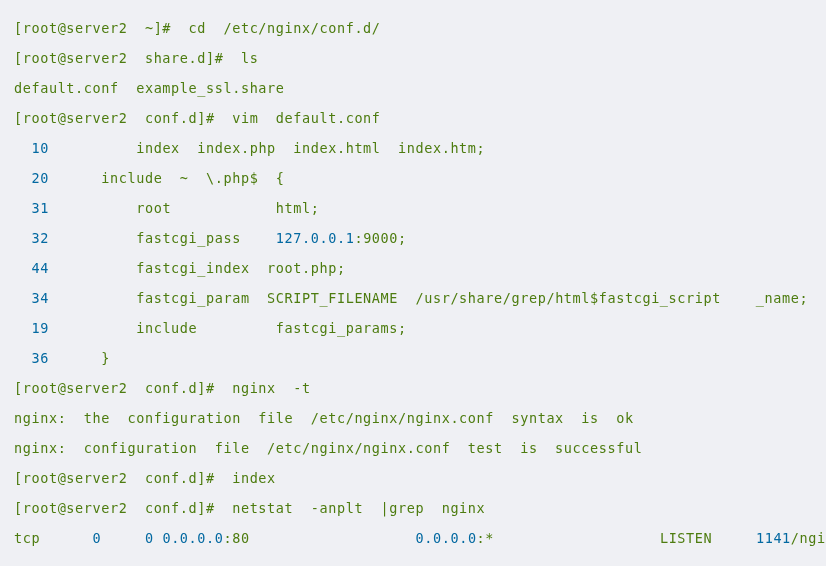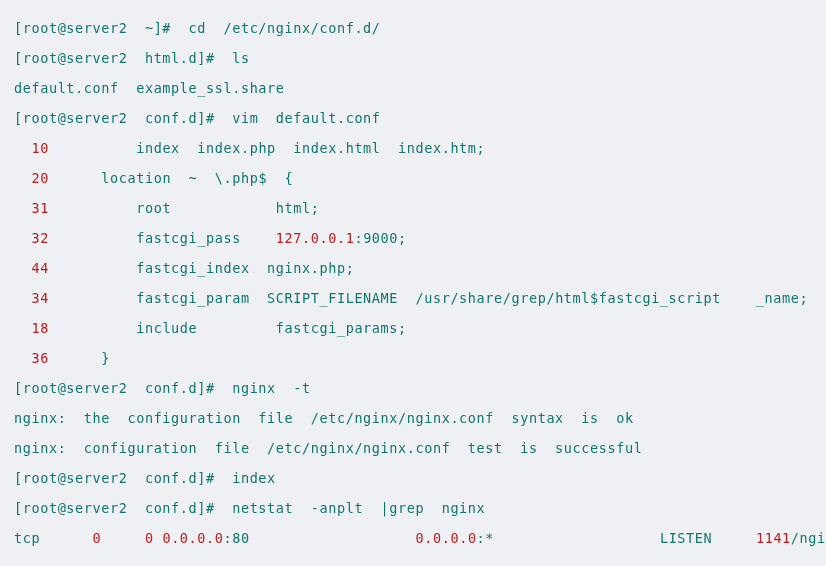--- a/index.html
+++ b/index.html
@@ -27,40 +27,40 @@
     left: 0;
     width: 826px;
     height: 30px;
     line-height: 30px;
     font-size: 13.5px;
     white-space: pre;
     letter-spacing: 0.6px;
     color: #2f7f80;
   }
   .seg { white-space: pre; }
-  .teal   { color: #0f766e; }
-  .salmon { color: #b91c1c; }
+  .teal   { color: #4d7c0f; }
+  .salmon { color: #0369a1; }
   .pad-left { padding-left: 14px; }
 </style>
 </head>
 <body style="background: rgb(239, 240, 244);">
 
 <div id="terminal" style="background: rgb(239, 240, 244);">
   <div id="terminal-body">
       <div class="line pad-left" style="top: 13px;"><span class="seg teal">[root@server2  ~]#  cd  /etc/nginx/conf.d/</span></div>
-      <div class="line pad-left" style="top: 43px;"><span class="seg teal">[root@server2  html.d]#  ls</span></div>
+      <div class="line pad-left" style="top: 43px;"><span class="seg teal">[root@server2  share.d]#  ls</span></div>
       <div class="line pad-left" style="top: 73px;"><span class="seg teal">default.conf  example_ssl.share</span></div>
       <div class="line pad-left" style="top: 103px;"><span class="seg teal">[root@server2  conf.d]#  vim  default.conf</span></div>
       <div class="line pad-left" style="top: 133px;"><span class="seg salmon">  10</span><span class="seg teal">          index  index.php  index.html  index.htm;</span></div>
-      <div class="line pad-left" style="top: 163px;"><span class="seg salmon">  20</span><span class="seg teal">      location  ~  \.php$  {</span></div>
+      <div class="line pad-left" style="top: 163px;"><span class="seg salmon">  20</span><span class="seg teal">      include  ~  \.php$  {</span></div>
       <div class="line pad-left" style="top: 193px;"><span class="seg salmon">  31</span><span class="seg teal">          root            html;</span></div>
       <div class="line pad-left" style="top: 223px;"><span class="seg salmon">  32</span><span class="seg teal">          fastcgi_pass    </span><span class="seg salmon">127.0.0.1</span><span class="seg teal">:9000;</span></div>
-      <div class="line pad-left" style="top: 253px;"><span class="seg salmon">  44</span><span class="seg teal">          fastcgi_index  nginx.php;</span></div>
+      <div class="line pad-left" style="top: 253px;"><span class="seg salmon">  44</span><span class="seg teal">          fastcgi_index  root.php;</span></div>
       <div class="line pad-left" style="top: 283px;"><span class="seg salmon">  34</span><span class="seg teal">          fastcgi_param  SCRIPT_FILENAME  /usr/share/grep/html$fastcgi_script    _name;</span></div>
-      <div class="line pad-left" style="top: 313px;"><span class="seg salmon">  18</span><span class="seg teal">          include         fastcgi_params;</span></div>
+      <div class="line pad-left" style="top: 313px;"><span class="seg salmon">  19</span><span class="seg teal">          include         fastcgi_params;</span></div>
       <div class="line pad-left" style="top: 343px;"><span class="seg salmon">  36</span><span class="seg teal">      }</span></div>
       <div class="line pad-left" style="top: 373px;"><span class="seg teal">[root@server2  conf.d]#  nginx  -t</span></div>
       <div class="line pad-left" style="top: 403px;"><span class="seg teal">nginx:  the  configuration  file  /etc/nginx/nginx.conf  syntax  is  ok</span></div>
       <div class="line pad-left" style="top: 433px;"><span class="seg teal">nginx:  configuration  file  /etc/nginx/nginx.conf  test  is  successful</span></div>
       <div class="line pad-left" style="top: 463px;"><span class="seg teal">[root@server2  conf.d]#  index</span></div>
       <div class="line pad-left" style="top: 493px;"><span class="seg teal">[root@server2  conf.d]#  netstat  -anplt  |grep  nginx</span></div>
       <div class="line pad-left" style="top: 523px;"><span class="seg teal">tcp      </span><span class="seg salmon">0</span><span class="seg teal">     </span><span class="seg salmon">0</span><span class="seg teal"> </span><span class="seg salmon">0.0.0.0</span><span class="seg teal">:80</span><span class="seg teal">                   </span><span class="seg salmon">0.0.0.0</span><span class="seg teal">:*</span><span class="seg teal">                   </span><span class="seg teal">LISTEN</span><span class="seg teal">     </span><span class="seg salmon">1141</span><span class="seg teal">/nginx</span></div>
     </div>
 </div>
 

